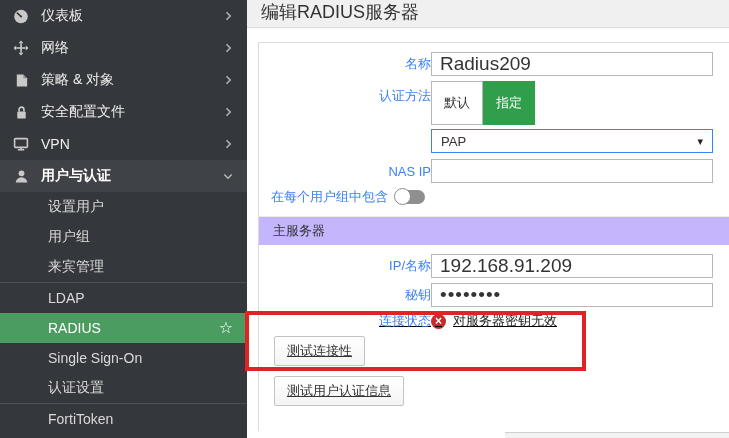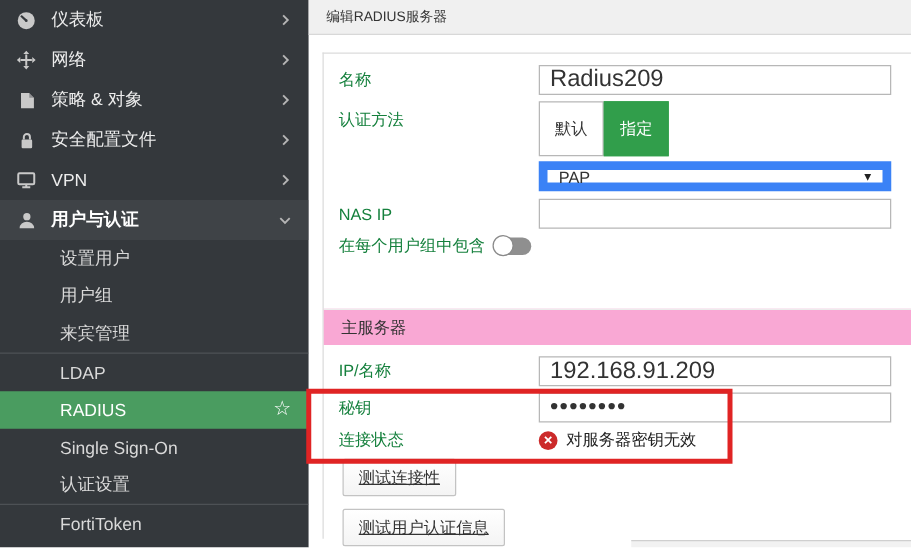--- a/index.html
+++ b/index.html
@@ -17,52 +17,52 @@
   .sb-item.active-parent { background:#3f4347; font-weight:bold; color:#fff; }
   .sb-sub { height:30px; display:flex; align-items:center; padding-left:48px; padding-right:14px;
     font-size:14px; color:#d9d9d9; cursor:pointer; white-space:nowrap; }
   .sb-sub.selected { background:#4a9c60; color:#fff; }
   .sb-sub .star { margin-left:auto; font-size:16px; color:#fff; line-height:1; }
   .sb-divider { border-top:1px solid #4d5155; }
 
   
   .content { position:relative; flex:1; background:#fff; height:438px; }
   .content-header { height:28px; background:#f0f0f0; border-bottom:1px solid #d8d8d8;
-    display:flex; align-items:center; padding-left:14px; font-size:11px; color:#333; }
+    display:flex; padding-left:14px; font-size:18px; color:#333; }
   .form-box { margin:14px 0 0 11px; height:389px; border-top:1px solid #dcdcdc; border-left:1px solid #dcdcdc;
     padding:9px 16px 0 12px; }
   .row { display:flex; align-items:center; margin-bottom:5px; }
-  .row .label { width:160px; min-width:160px; font-size:13px; color:#15803d; }
+  .row .label { width:160px; min-width:160px; font-size:13px; color:#3b82f6;text-align:right; }
   .text-input { width:282px; height:24px; border:1px solid #b7b7b7; padding:0 8px; font-size:19px;
     color:#333; font-family:inherit; background:#fff; }
   .seg { display:flex; margin-bottom:4px; }
   .seg-btn { height:44px; padding:0 12px; display:flex; align-items:center; font-size:13px;
     border:1px solid #b7b7b7; background:#fff; color:#333; cursor:pointer; font-family:inherit; }
   .seg-btn.on { background:#319e4b; border-color:#319e4b; color:#fff;text-align:center; }
-  .select { width:282px; height:24px; border:7px solid #3b82f6; display:flex; align-items:center;
+  .select { width:282px; height:24px; border:1px solid #3b82f6; display:flex; align-items:center;
     justify-content:space-between; padding:0 9px; font-size:13px; color:#333; background:#fff; cursor:pointer; }
   .caret { font-size:11px; color:#222; }
   .toggle { width:30px; height:14px; background:#8f8f8f; border-radius:8px; position:relative;
     margin-left:7px; cursor:pointer; }
   .toggle .knob { position:absolute; left:-1px; top:-2px; width:17px; height:17px; background:#fff;
     border:1px solid #8a8a8a; border-radius:50%; }
-  .section-bar { margin:41px -16px 9px -12px; background:#f9a8d4; border-top:1px solid #ececec;
+  .section-bar { margin:10px -16px 9px -12px; background:#c4b5fd; border-top:1px solid #ececec;
     padding:5px 14px; font-size:13px; color:#333; }
   .status-msg { display:flex; align-items:center; gap:7px; font-size:13px; color:#222; }
   .err-icon { width:15px; height:15px; min-width:15px; border-radius:50%; background:#cc2a2a; color:#fff;
     display:flex; align-items:center; justify-content:center; font-size:12px; font-weight:bold; line-height:1; }
   .btn { display:inline-block; border:1px solid #c3c3c3; background:linear-gradient(#ffffff,#f4f4f4);
     padding:5px 12px; font-size:13px; color:#333; border-radius:2px; cursor:pointer;
     font-family:inherit; margin-left:3px;text-decoration:underline; }
   .btn-row-1 { margin-top:6px; margin-bottom:10px; }
   .annotation { position:absolute; left:245px; top:311px; width:341px; height:60px;
     border:4px solid #e02424; pointer-events:none; z-index:10; }
   .bottom-strip { position:absolute; left:258px; right:0; bottom:0; height:6px;
     background:#f2f2f2; border-top:1px solid #cfcfcf; }
-  .status-row { margin-bottom:0; }
+  .status-row { margin-bottom:0;text-decoration:underline; }
 </style>
 </head>
 <body>
 
 <div class="app">
 
   <nav class="sidebar">
 
     <div class="sb-item">
       <span class="icon">

